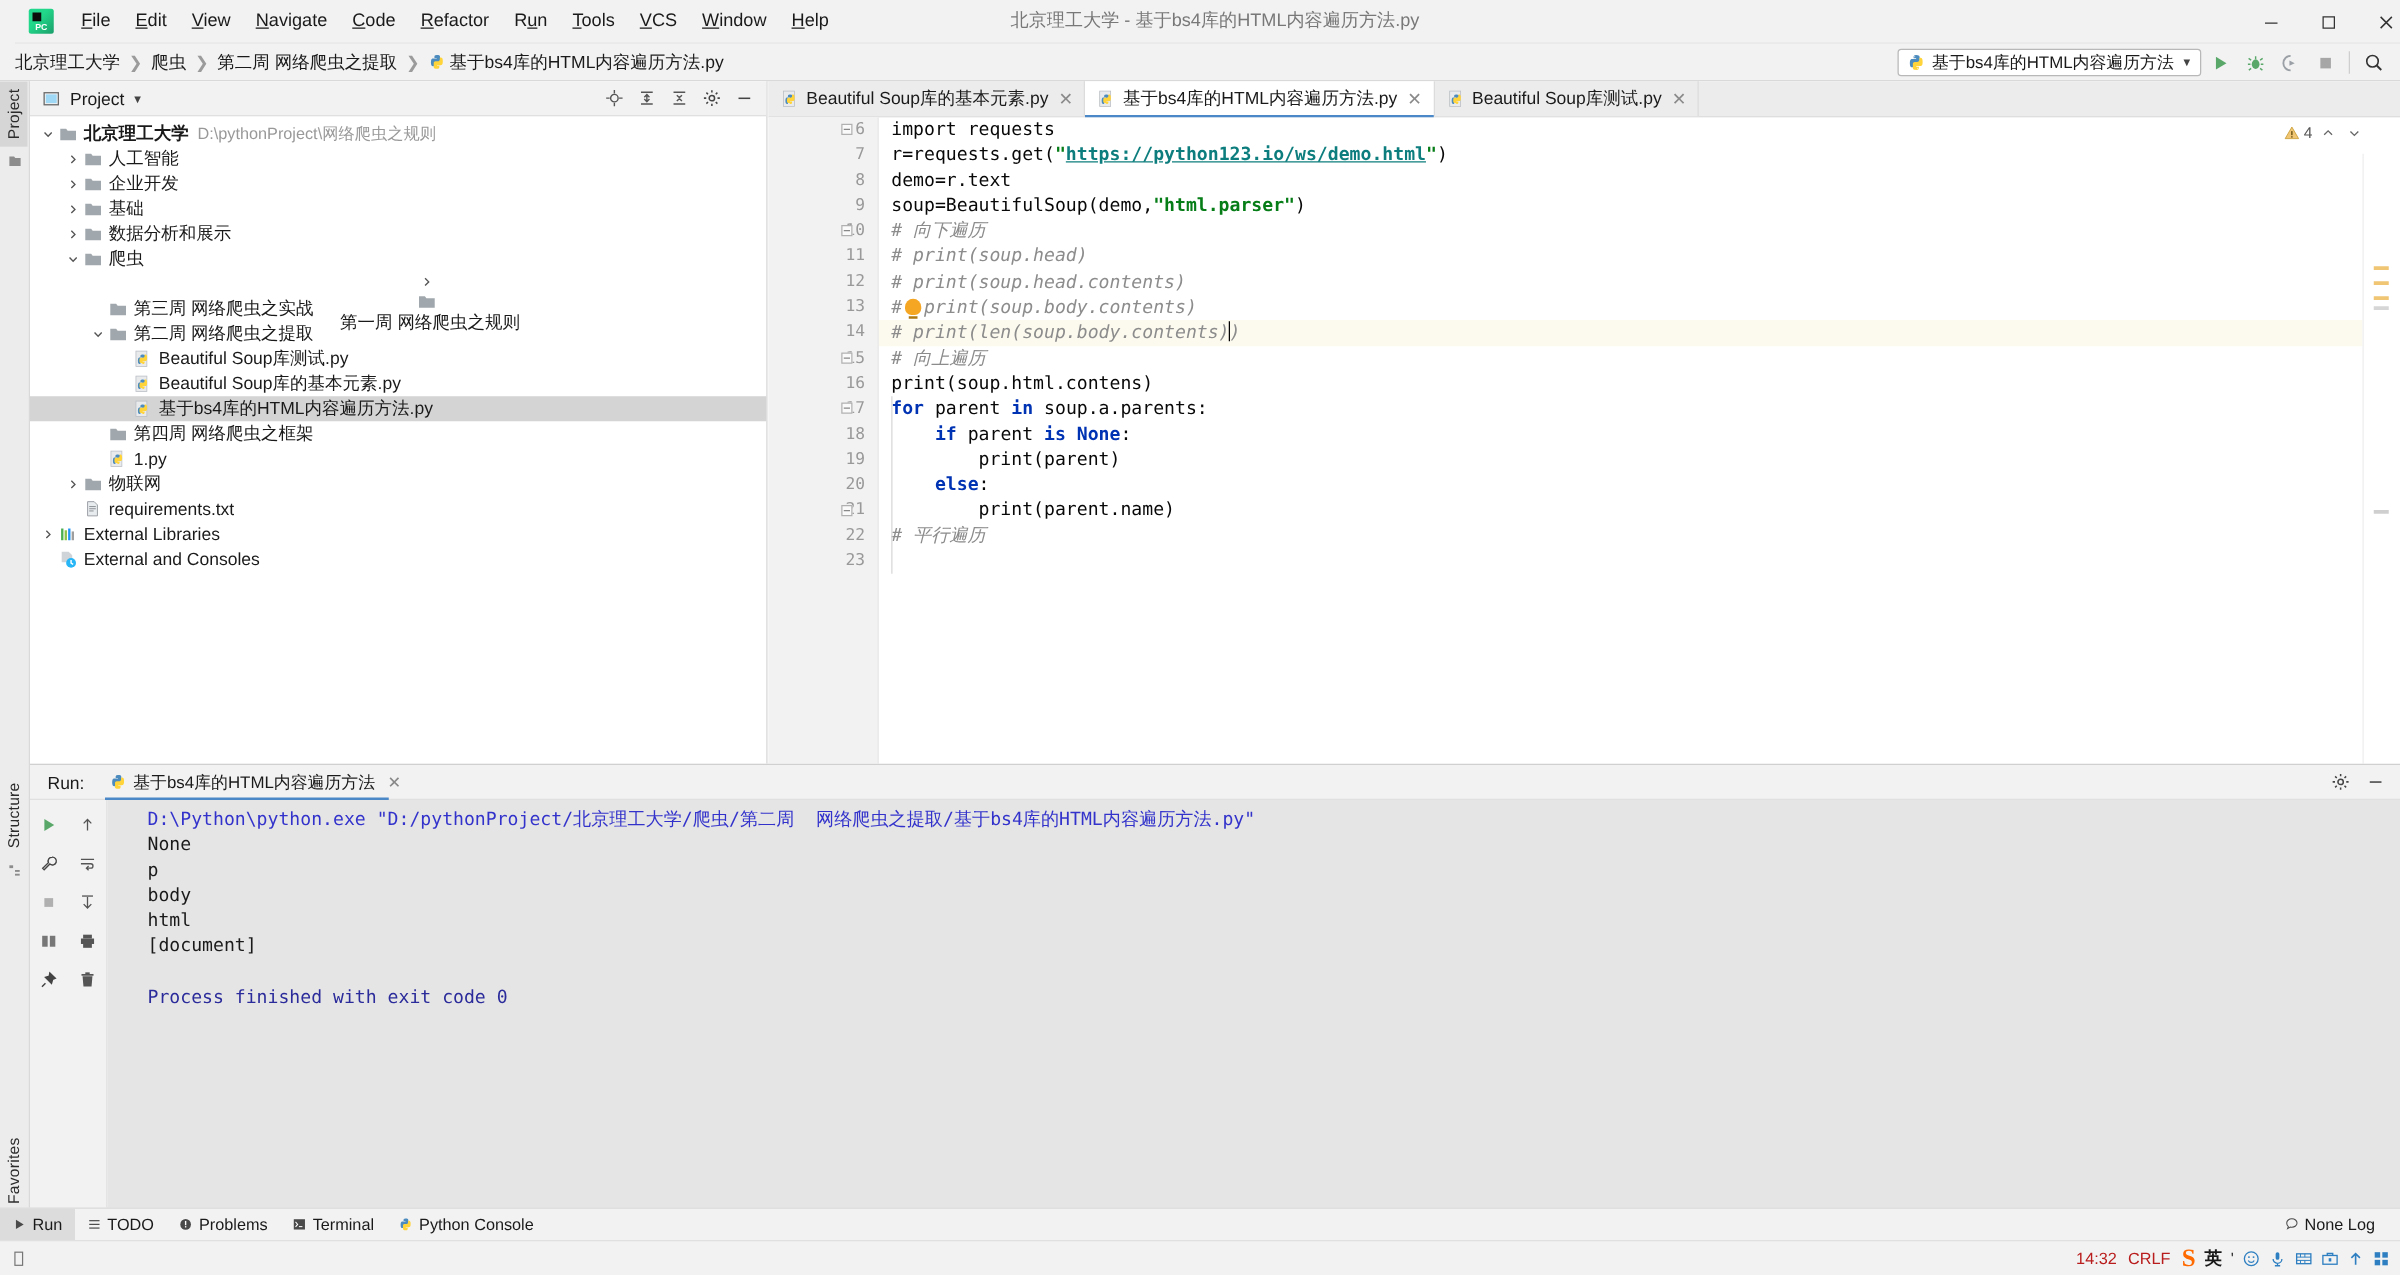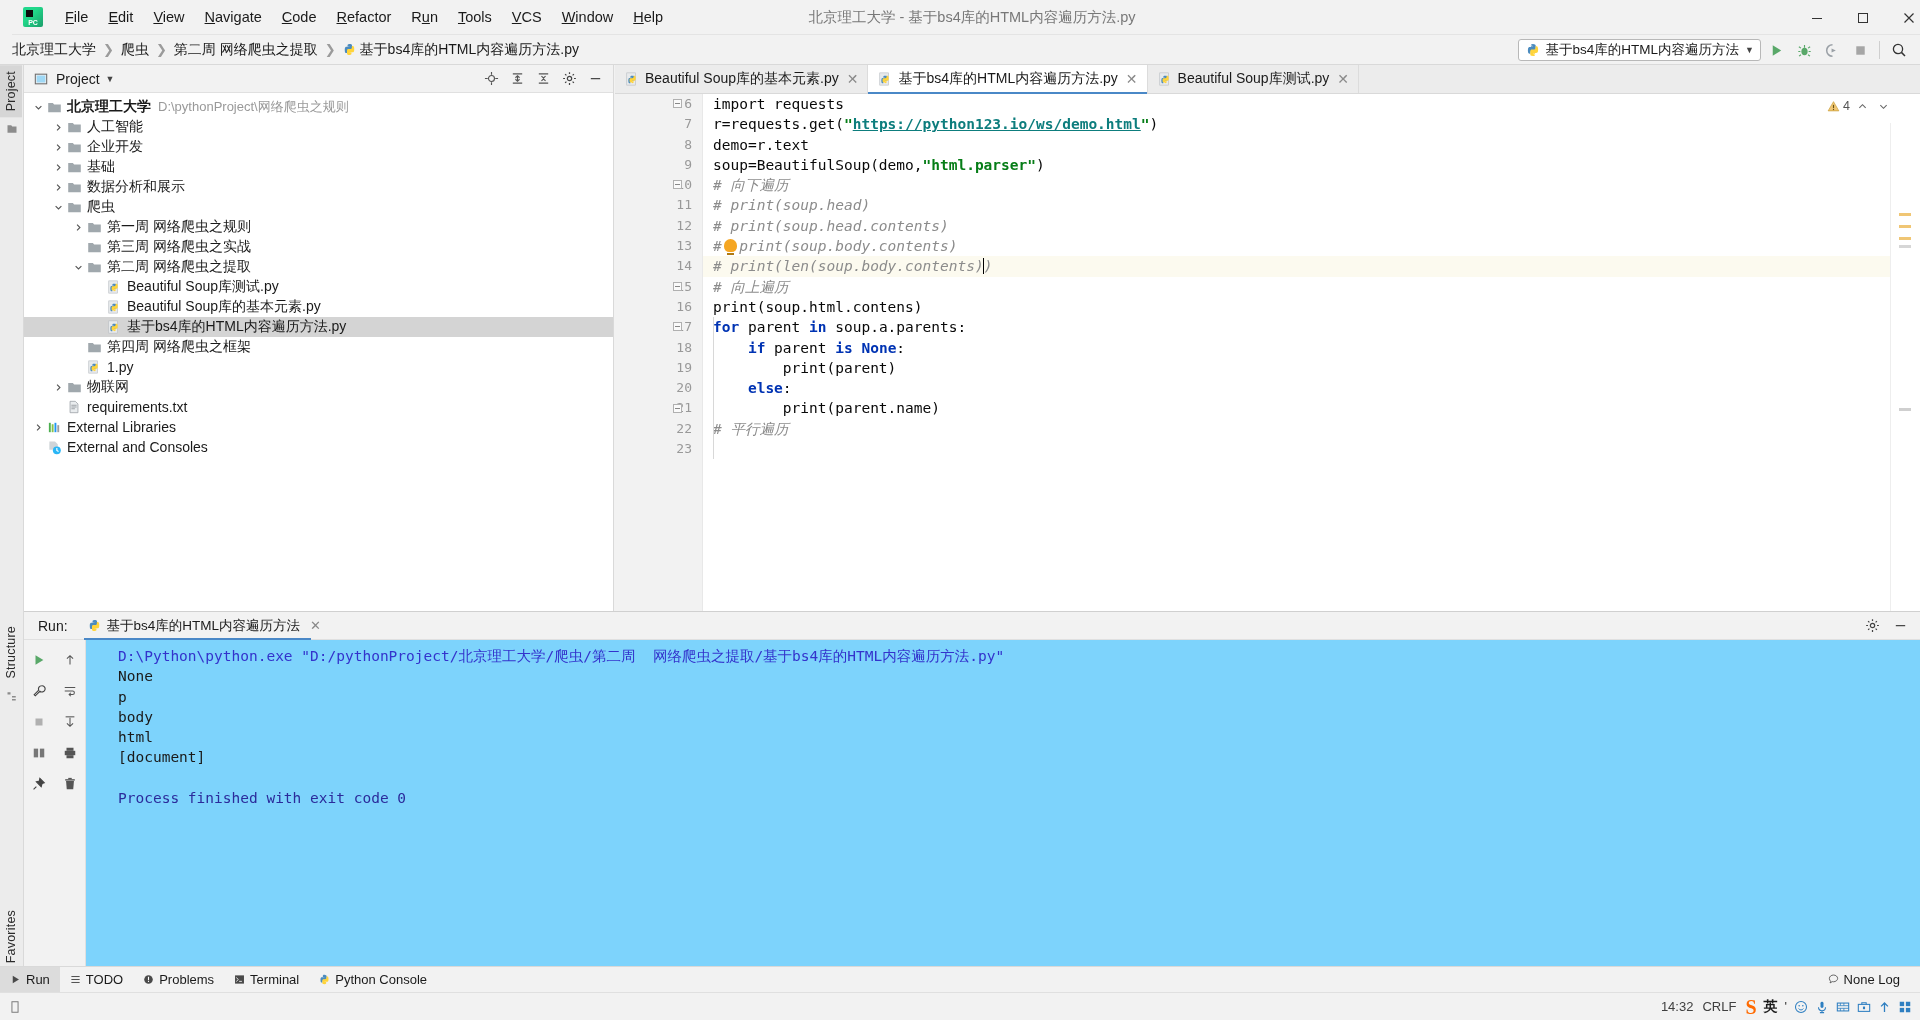--- a/index.html
+++ b/index.html
@@ -204,21 +204,21 @@
   .run-hdr-right { margin-left:auto; display:flex; align-items:center; gap:4px; padding-right:8px;}
 
   .run-body { position:absolute; top:28px; left:0; right:0; bottom:0; display:flex; }
   .run-side {
     width:62px; background:#f2f2f2; border-right:1px solid #e0e0e0;
     display:flex; flex-direction:column; align-items:stretch; padding-top:4px;
   }
   .rs-col { display:flex; }
   .rs-btn { width:31px; height:31px; display:flex; align-items:center; justify-content:center; border-radius:3px;}
   .console {
-    flex:1; background:#7dd3fc; padding:6px 0 0 32px;
+    flex:1; background:#e5e5e5; padding:6px 0 0 32px;
     font-family:"DejaVu Sans Mono","Liberation Mono",monospace;
     font-size:14.5px; line-height:20.3px; color:#2b2b9b; white-space:pre; overflow:hidden;
   }
   .cmdline { color:#3333cc; }
   .outline { color:#1a1a1a; }
   .finline { color:#2b2b9b; }
 
   
   .toolwin-bar {
     position:absolute; bottom:28px; left:0; width:1920px; height:26px;
@@ -232,21 +232,21 @@
   .tw-item.active { background:#dcdcdc; }
   .tw-right { margin-left:auto; display:flex; align-items:center; padding-right:10px; }
 
   .statusbar {
     position:absolute; bottom:0; left:0; width:1920px; height:28px;
     background:#f2f2f2; display:flex; align-items:center;
     border-top:1px solid #e0e0e0; font-size:13px; color:#333;
   }
   .sb-left { display:flex; align-items:center; padding-left:8px; }
   .sb-right { margin-left:auto; display:flex; align-items:center; gap:9px; padding-right:8px; }
-  .sb-txt { color:#404040; }
+  .sb-txt { color:#b91c1c; }
   .tray { display:flex; align-items:center; gap:7px; }
   .sogou {
     font-family:"Liberation Serif",serif; font-size:20px; font-weight:bold;
     color:#ff6a00; line-height:1;
   }
   .tray-ico { display:flex; align-items:center; justify-content:center; }
 </style>
 </head>
 <body>
 
@@ -486,21 +486,21 @@
               <path d="M1.8 3.4 L5 6.6 L8.2 3.4" stroke="#555" stroke-width="1.25" fill="none"></path>
             </svg>
           </span>
           <span class="twig">
             <svg width="15" height="15" viewBox="0 0 16 16">
               <path d="M1.3 3.2h5l1.3 1.7H14.7v8.2H1.3z" fill="#a0a8ad"></path>
             </svg>
           </span>
           <span class="tlabel">爬虫</span>
         </div>
-        <div class="trow" style="padding-left: 46px;">
+        <div class="trow" style="padding-left: 46px; flex-direction: column;">
           <span class="twig">
             <svg width="9" height="9" viewBox="0 0 10 10">
               <path d="M3.4 1.8 L6.6 5 L3.4 8.2" stroke="#555" stroke-width="1.25" fill="none"></path>
             </svg>
           </span>
           <span class="twig">
             <svg width="15" height="15" viewBox="0 0 16 16">
               <path d="M1.3 3.2h5l1.3 1.7H14.7v8.2H1.3z" fill="#a0a8ad"></path>
             </svg>
           </span>

